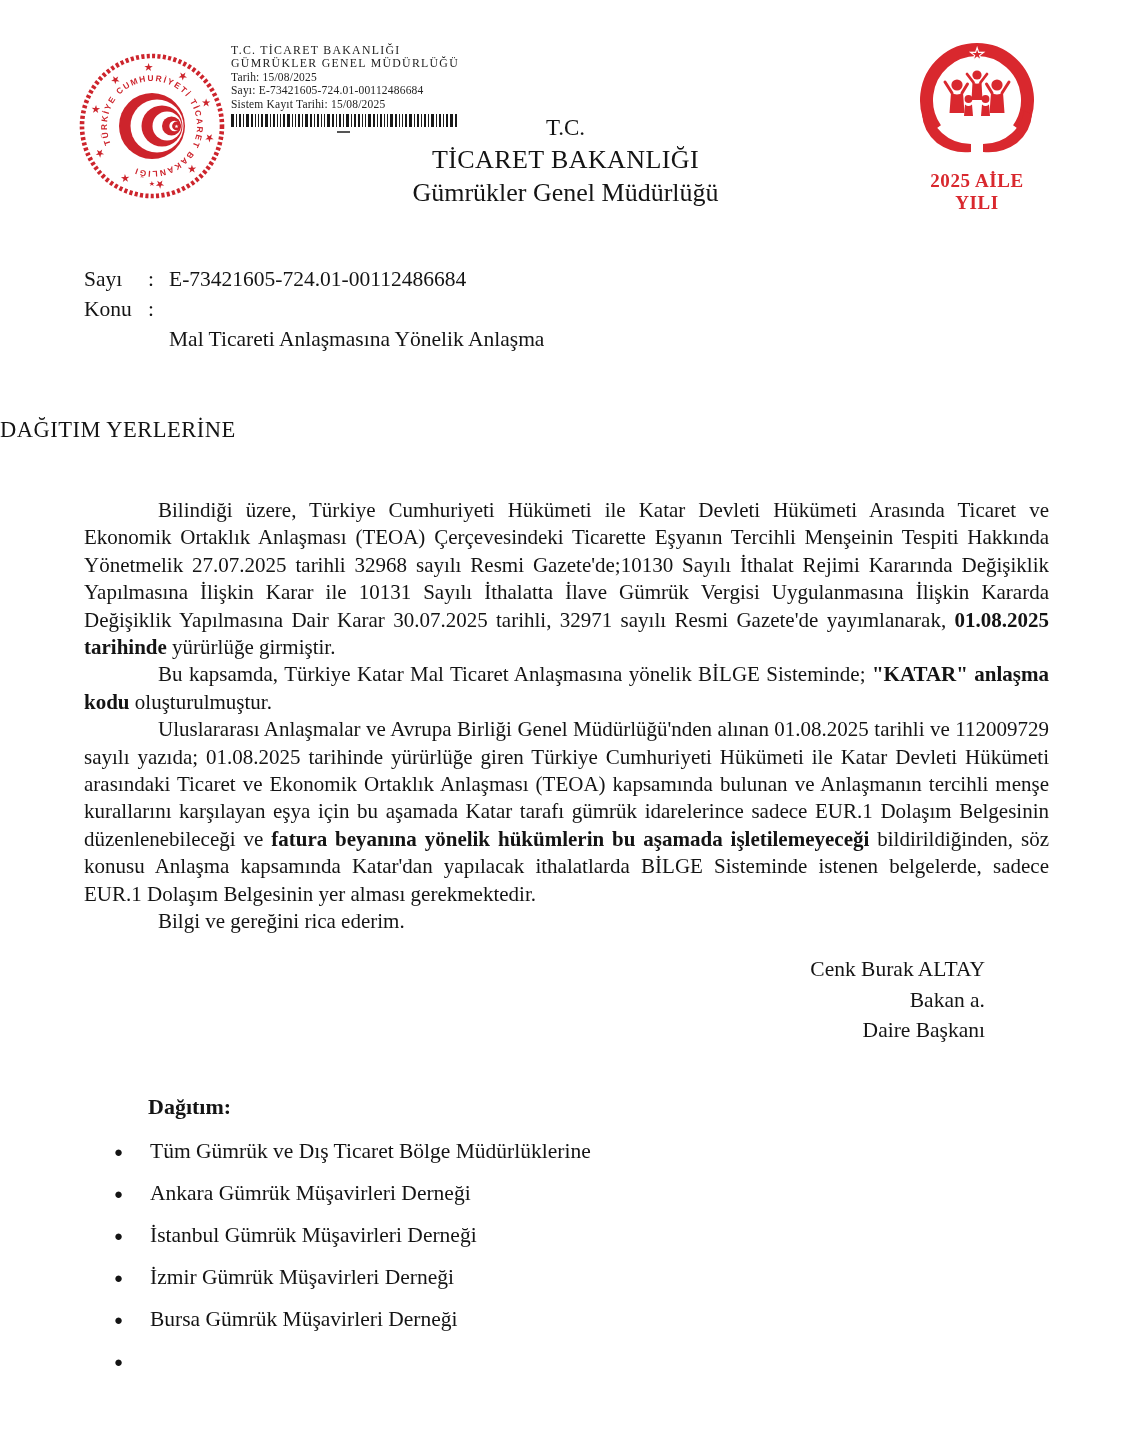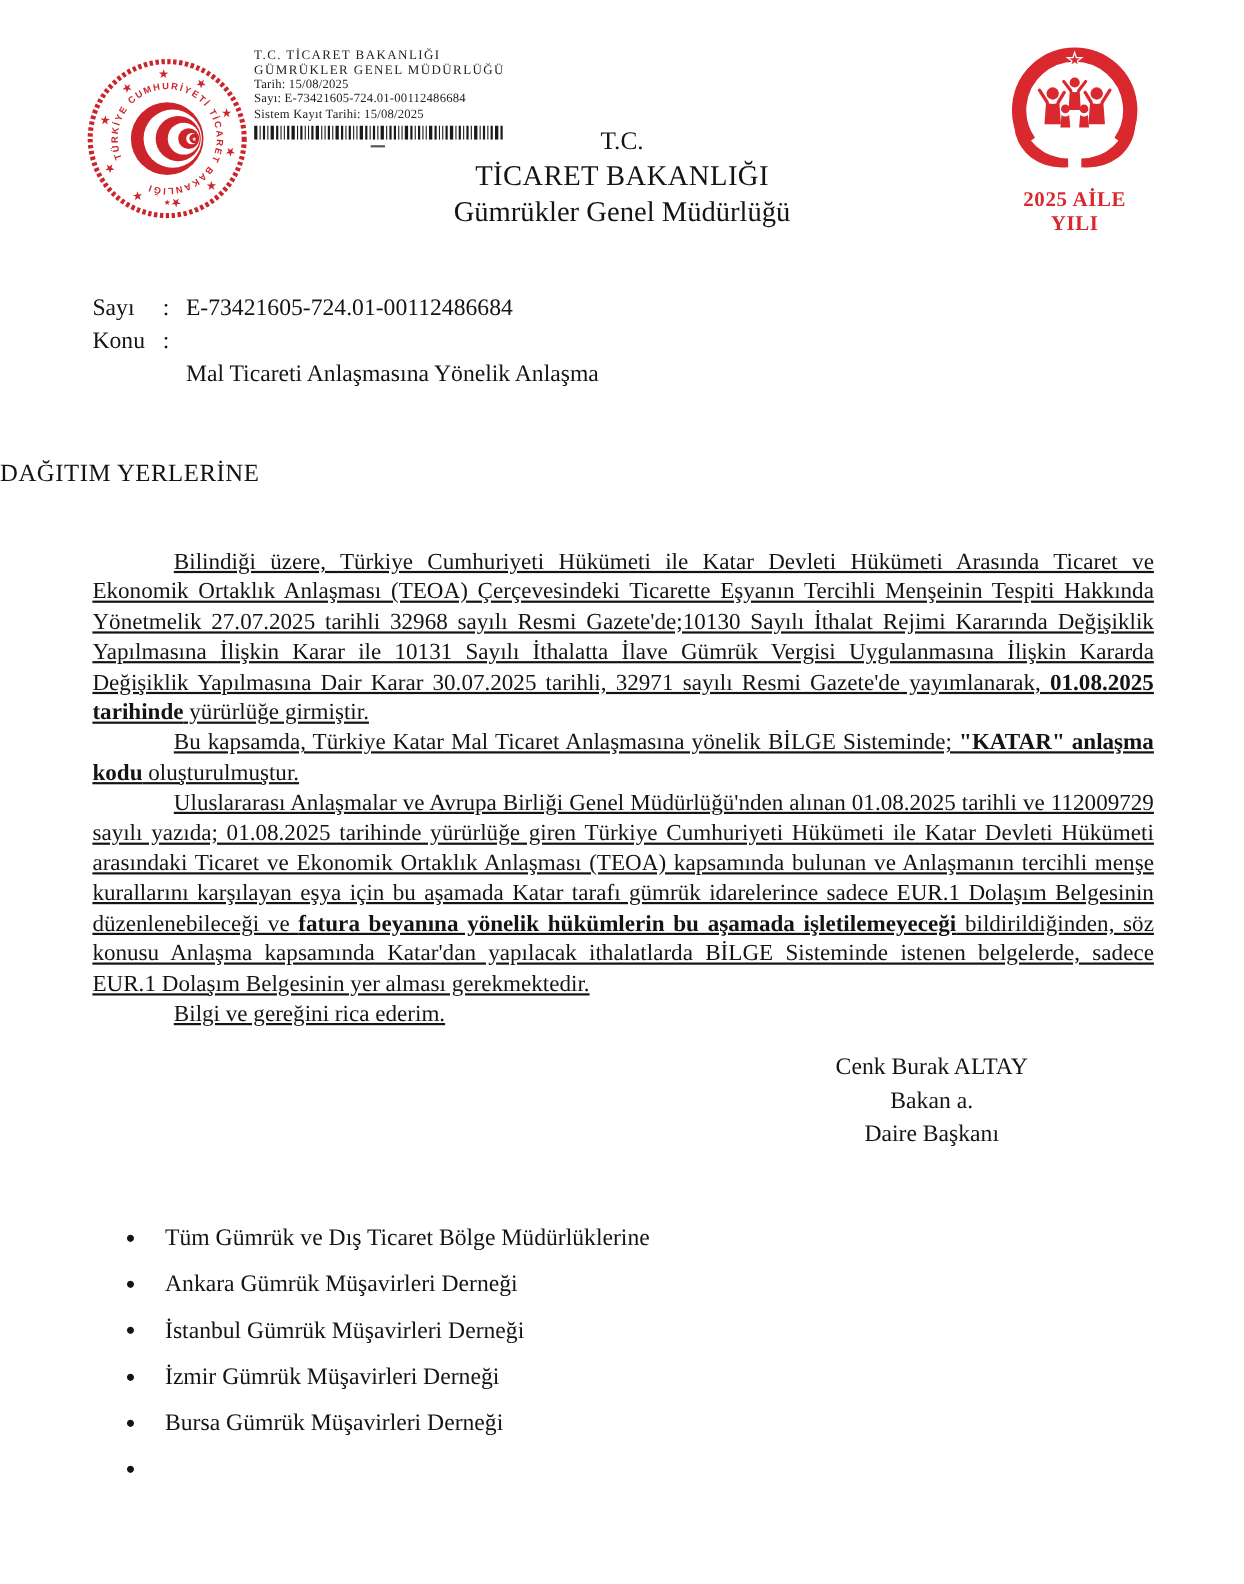--- a/index.html
+++ b/index.html
@@ -35,26 +35,26 @@
   .meta .lbl{width:64px;}
   .meta .sep{width:21px;}
   .meta .val{max-width:560px;}
 
   
   .recipient{position:absolute; top:417px; left:0; width:100%; text-align:left;
              font-size:22.5px; letter-spacing:.5px;}
 
   
   .body-text{position:absolute; top:497px; left:84px; width:965px;
-             font-size:21px; line-height:27.4px; text-align:justify;text-decoration:underline;}
+             font-size:21px; line-height:27.4px; text-align:justify;}
   .body-text p{margin:0; text-indent:74px;}
   .body-text b{font-weight:bold;}
 
   
-  .signature{position:absolute; top:954px; left:682px; width:330px; text-align:center;
+  .signature{position:absolute; top:954px; left:655px; width:330px; text-align:right;
              font-size:21.5px; line-height:30.5px;}
 
   
   .distribution{position:absolute; top:1094px; left:84px; width:700px;}
   .distribution .head{font-weight:bold; font-size:22px; margin-left:64px;}
   .distribution ul{list-style:none; margin:17px 0 0 0; padding:0;}
   .distribution li{position:relative; padding-left:66px; font-size:21.5px; line-height:28px; margin-bottom:14px;}
   .distribution li .dot{position:absolute; left:30px; top:1px; font-size:15px;}
 </style>
 </head>
@@ -180,20 +180,21 @@
     <p>Bilgi ve gereğini rica ederim.</p>
   </div>
 
   <div class="signature">
     <div>Cenk Burak ALTAY</div>
     <div>Bakan a.</div>
     <div>Daire Başkanı</div>
   </div>
 
   <div class="distribution">
+    <div class="head">Dağıtım:</div>
     <ul>
       <li><span class="dot">●</span><span>Tüm Gümrük ve Dış Ticaret Bölge Müdürlüklerine</span></li>
       <li><span class="dot">●</span><span>Ankara  Gümrük Müşavirleri Derneği</span></li>
       <li><span class="dot">●</span><span>İstanbul Gümrük Müşavirleri Derneği</span></li>
       <li><span class="dot">●</span><span>İzmir Gümrük Müşavirleri Derneği</span></li>
       <li><span class="dot">●</span><span>Bursa Gümrük Müşavirleri Derneği</span></li>
       <li><span class="dot">●</span></li>
     </ul>
   </div>
 

